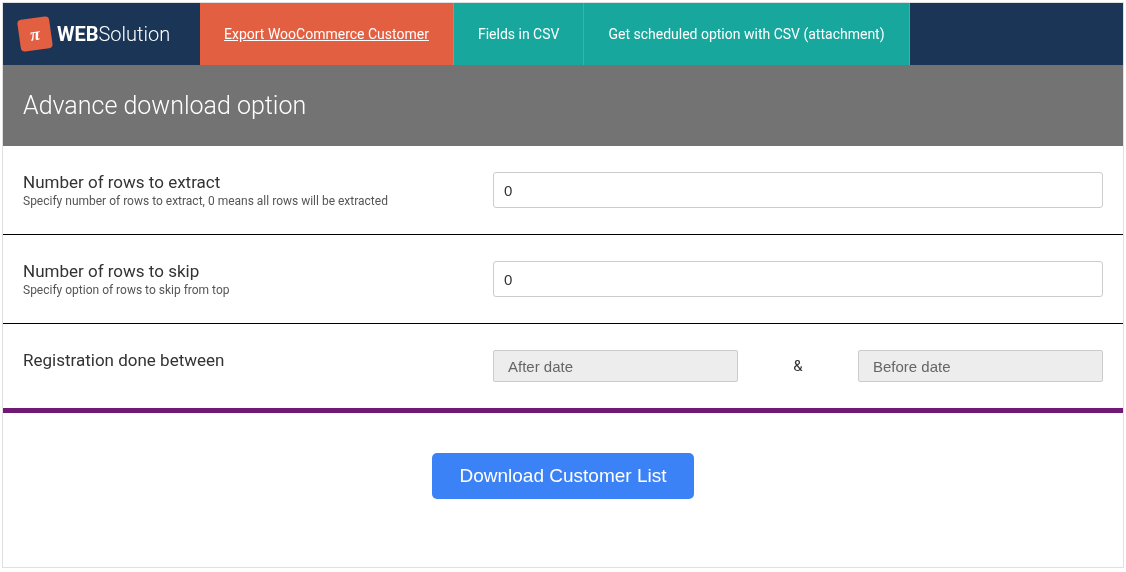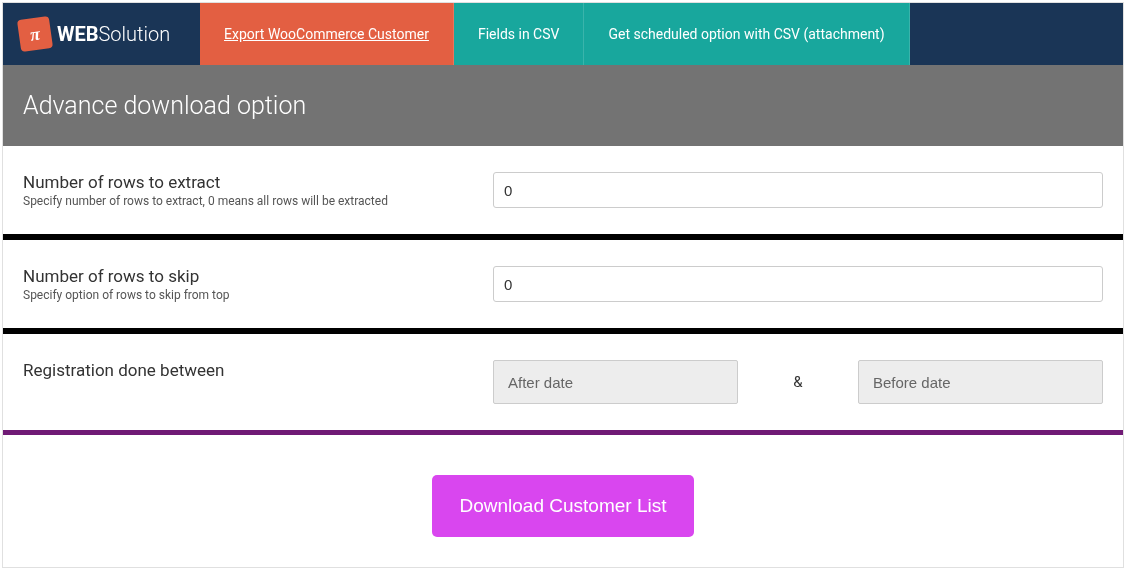--- a/index.html
+++ b/index.html
@@ -88,21 +88,21 @@
       padding: 26px 20px;
       font-size: 25px;
       font-weight: 300;
     }
     .form-area {
       background: #fff;
     }
     .form-row {
       display: flex;
       padding: 26px 20px;
-      border-bottom: 6px solid #000000;
+      border-bottom: 1px solid #000000;
     }
     .form-row.last {
       border-bottom: 5px solid #701a75;
     }
     .label-col {
       width: 470px;
     }
     .label-title {
       font-size: 17px;
       color: #333;
@@ -124,21 +124,21 @@
       font-size: 15px;
       color: #333;
     }
     .date-range {
       display: flex;
       align-items: center;
       gap: 0;
     }
     .date-input {
       width: 245px;
-      height: 44px;
+      height: 32px;
       border: 1px solid #ccc;
       border-radius: 2px;
       background: #ededed;
       padding: 0 14px;
       font-size: 15px;
       color: #666;
     }
     .date-input::placeholder {
       color: #666;
     }
@@ -147,25 +147,25 @@
       text-align: center;
       font-size: 15px;
       color: #333;
     }
     .button-row {
       display: flex;
       justify-content: center;
       padding: 40px 0 30px 0;
     }
     .download-btn {
-      background: #d946ef;
+      background: #3b82f6;
       color: #fff;
       border: none;
       border-radius: 5px;
-      padding: 20px 28px;
+      padding: 12px 28px;
       font-size: 19px;
       cursor: pointer;
     }
   </style>
 </head>
 <body>
 
 <div class="container">
   <div class="header-nav">
     <div class="logo-section">

